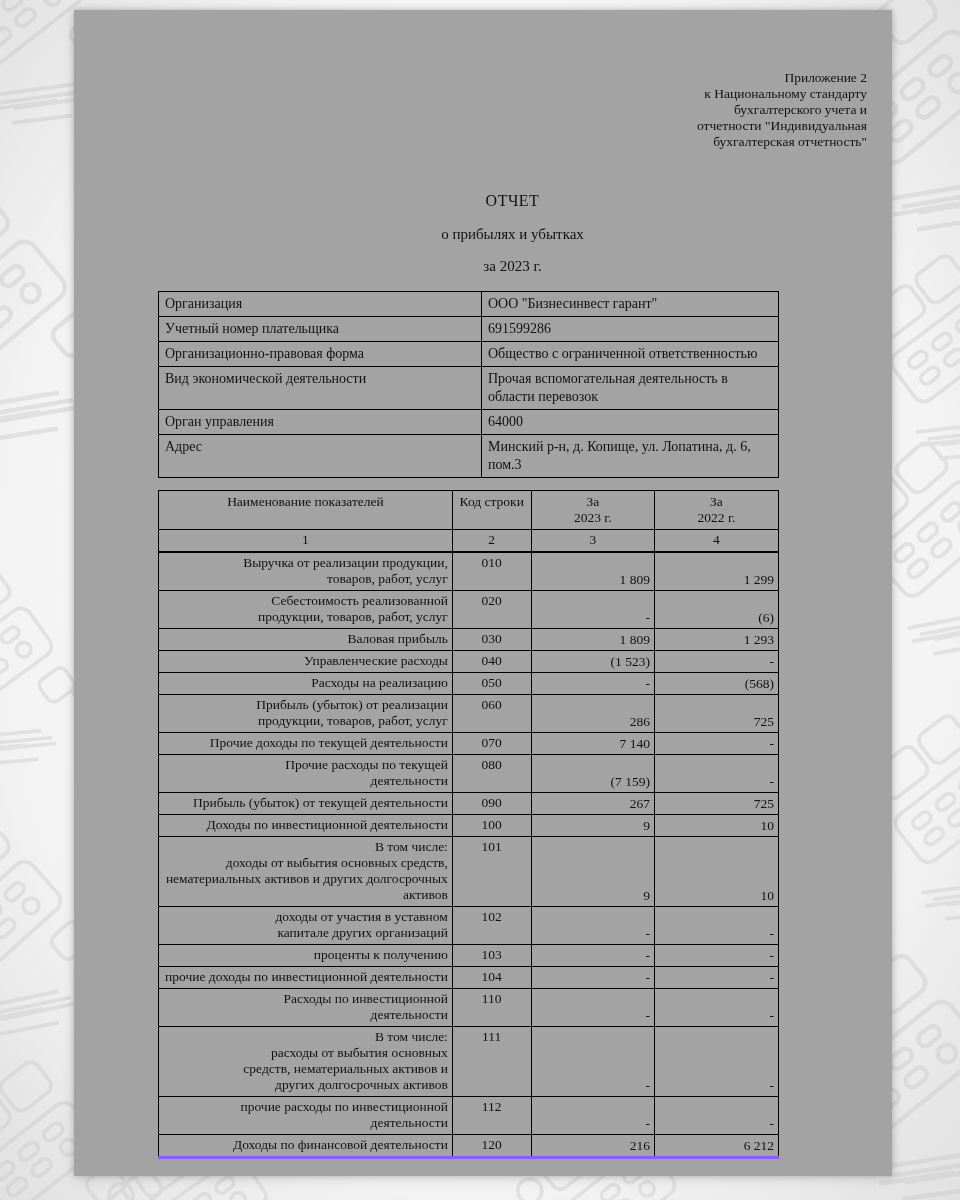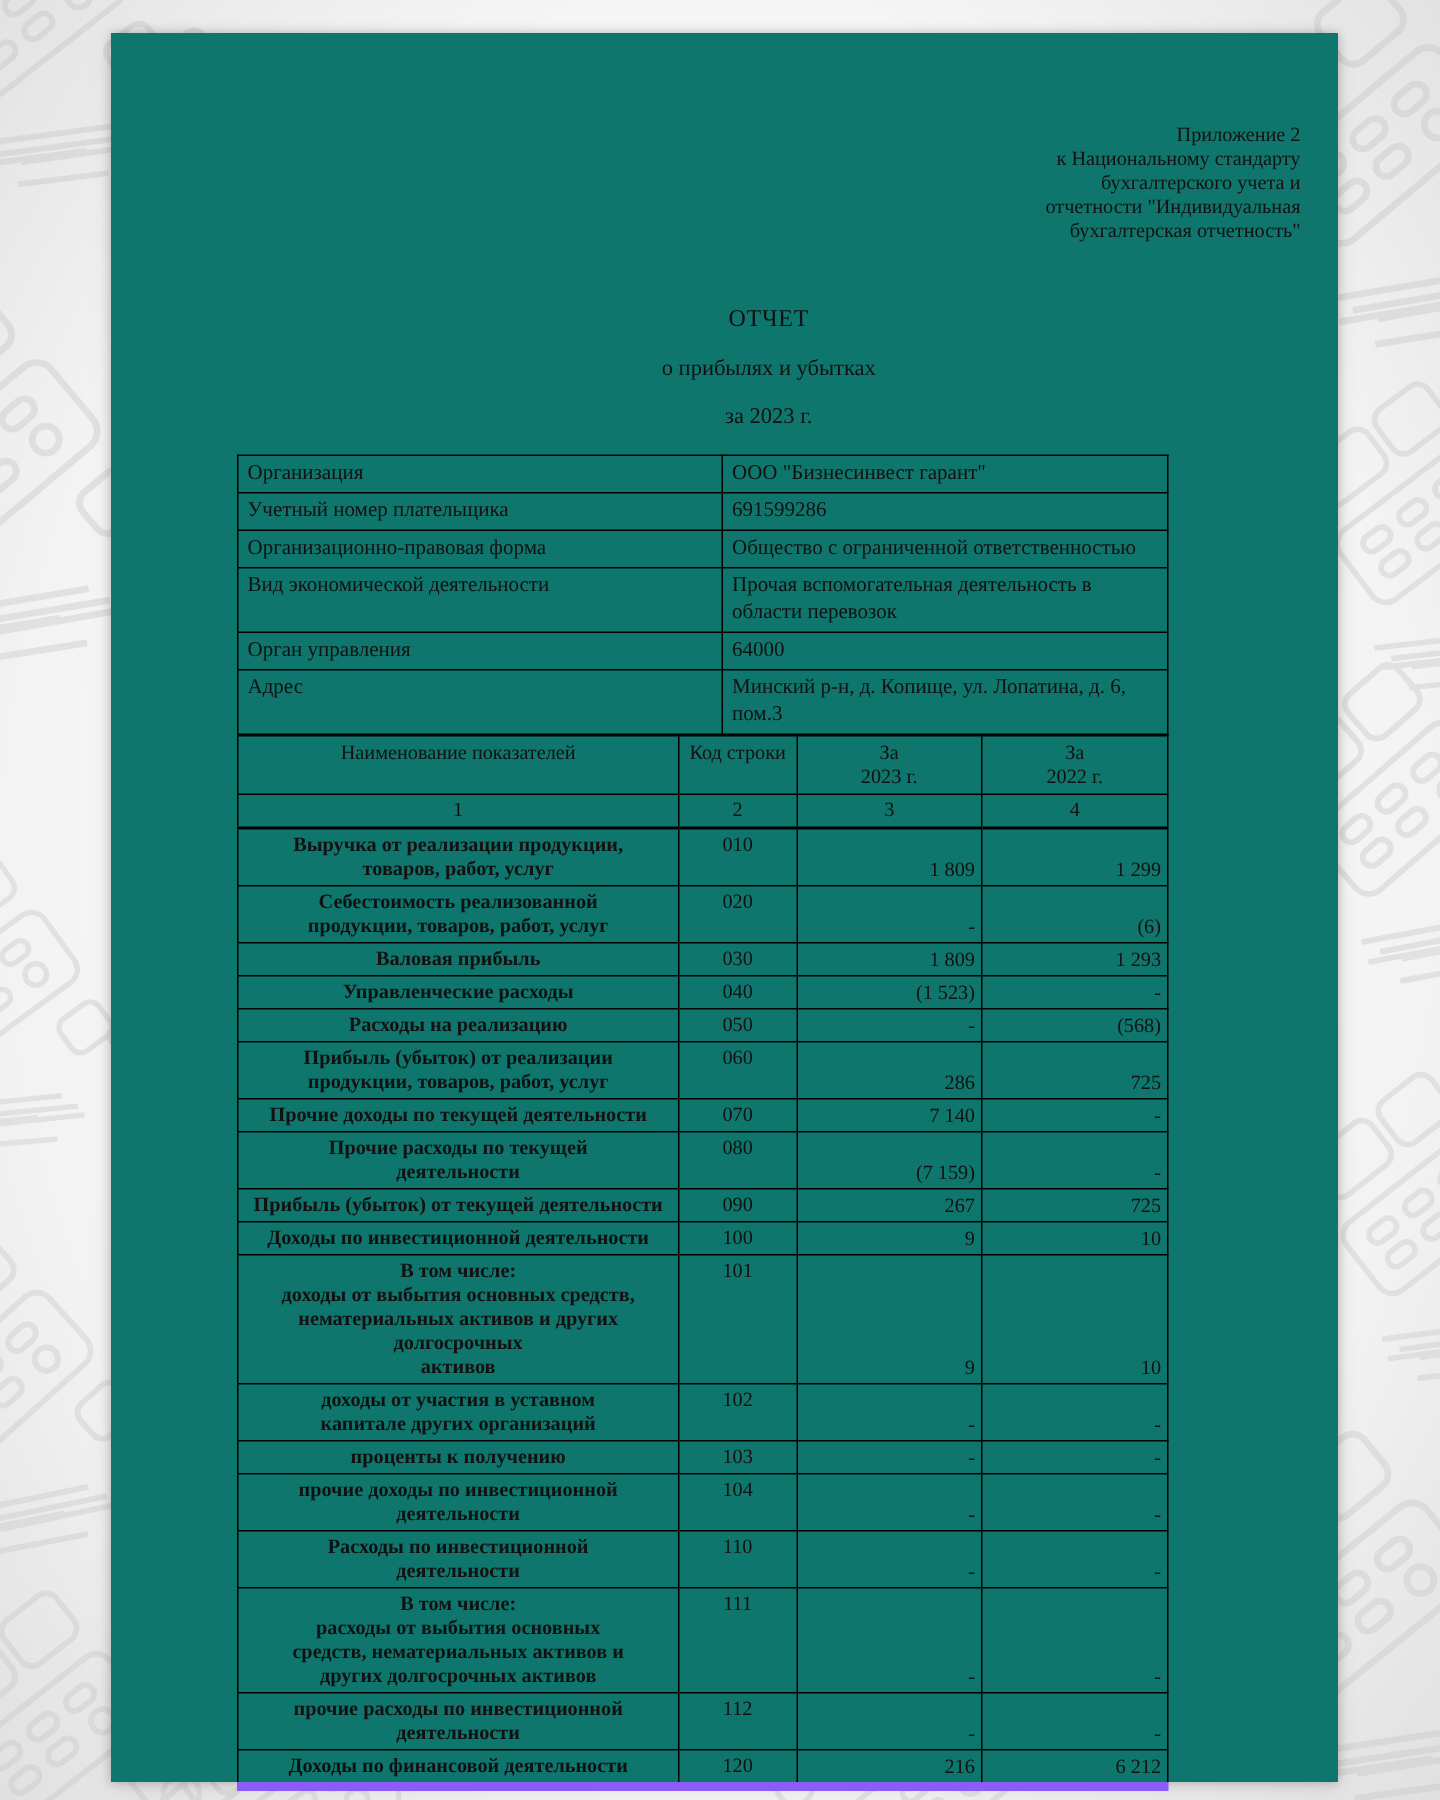--- a/index.html
+++ b/index.html
@@ -12,22 +12,22 @@
   }
   
   .backdrop{position:absolute;inset:0;
     background:radial-gradient(ellipse at 50% 45%, #f6f6f6 55%, #ececec 100%);}
   .backdrop svg.pat{position:absolute;overflow:visible;}
   .vignette{position:absolute;inset:0;pointer-events:none;
     background:radial-gradient(ellipse at 50% 50%, rgba(0,0,0,0) 70%, rgba(0,0,0,0.05) 100%);}
 
   
   .page{
-    position:absolute;left:74px;top:22px;width:818px;height:1166px;
-    background:#0f766e;
+    position:absolute;left:74px;top:10px;width:818px;height:1166px;
+    background:#a3a3a3;
     box-shadow:0 0 6px rgba(0,0,0,.22), 0 3px 14px rgba(0,0,0,.10);
   }
   .content{padding:60px 25px 0 84px;}
 
   .prewrap{white-space:pre-line;}
 
   
   .appendix{
     text-align:right;
     font-size:13.5px;line-height:16px;
@@ -42,25 +42,25 @@
   table{border-collapse:collapse;width:621px;table-layout:fixed;}
   table, th, td{border:1px solid #000;}
   th, td{font-weight:normal;vertical-align:top;}
 
   
   .info-table{margin-top:16px;font-size:14px;}
   .info-table td{padding:3px 6px;line-height:18px;}
   .info-table .info-label{width:50%;}
 
   
-  .report-table{font-size:13.5px;border-bottom:6px solid #8b5cf6;}
+  .report-table{margin-top:12px;font-size:13.5px;border-bottom:3px solid #8b5cf6;}
   .report-table th{padding:3px 2px;line-height:16px;text-align:center;}
   .report-table td{line-height:16px;}
   .colnum-row td{border-bottom:2px solid #000;text-align:center;padding:2px 0 3px;}
-  .cell-name{text-align:center;padding:2px 4px 3px;font-weight:bold;}
+  .cell-name{text-align:right;padding:2px 4px 3px;}
   .cell-code{text-align:center;padding:2px 0;}
   .cell-val{text-align:right;vertical-align:bottom;padding:2px 4px 2px 2px;}
   .col-name{width:47.4%;}
   .col-code{width:12.7%;}
   .col-y1{width:19.9%;}
   .col-y2{width:20%;}
 </style>
 </head>
 <body>
 

